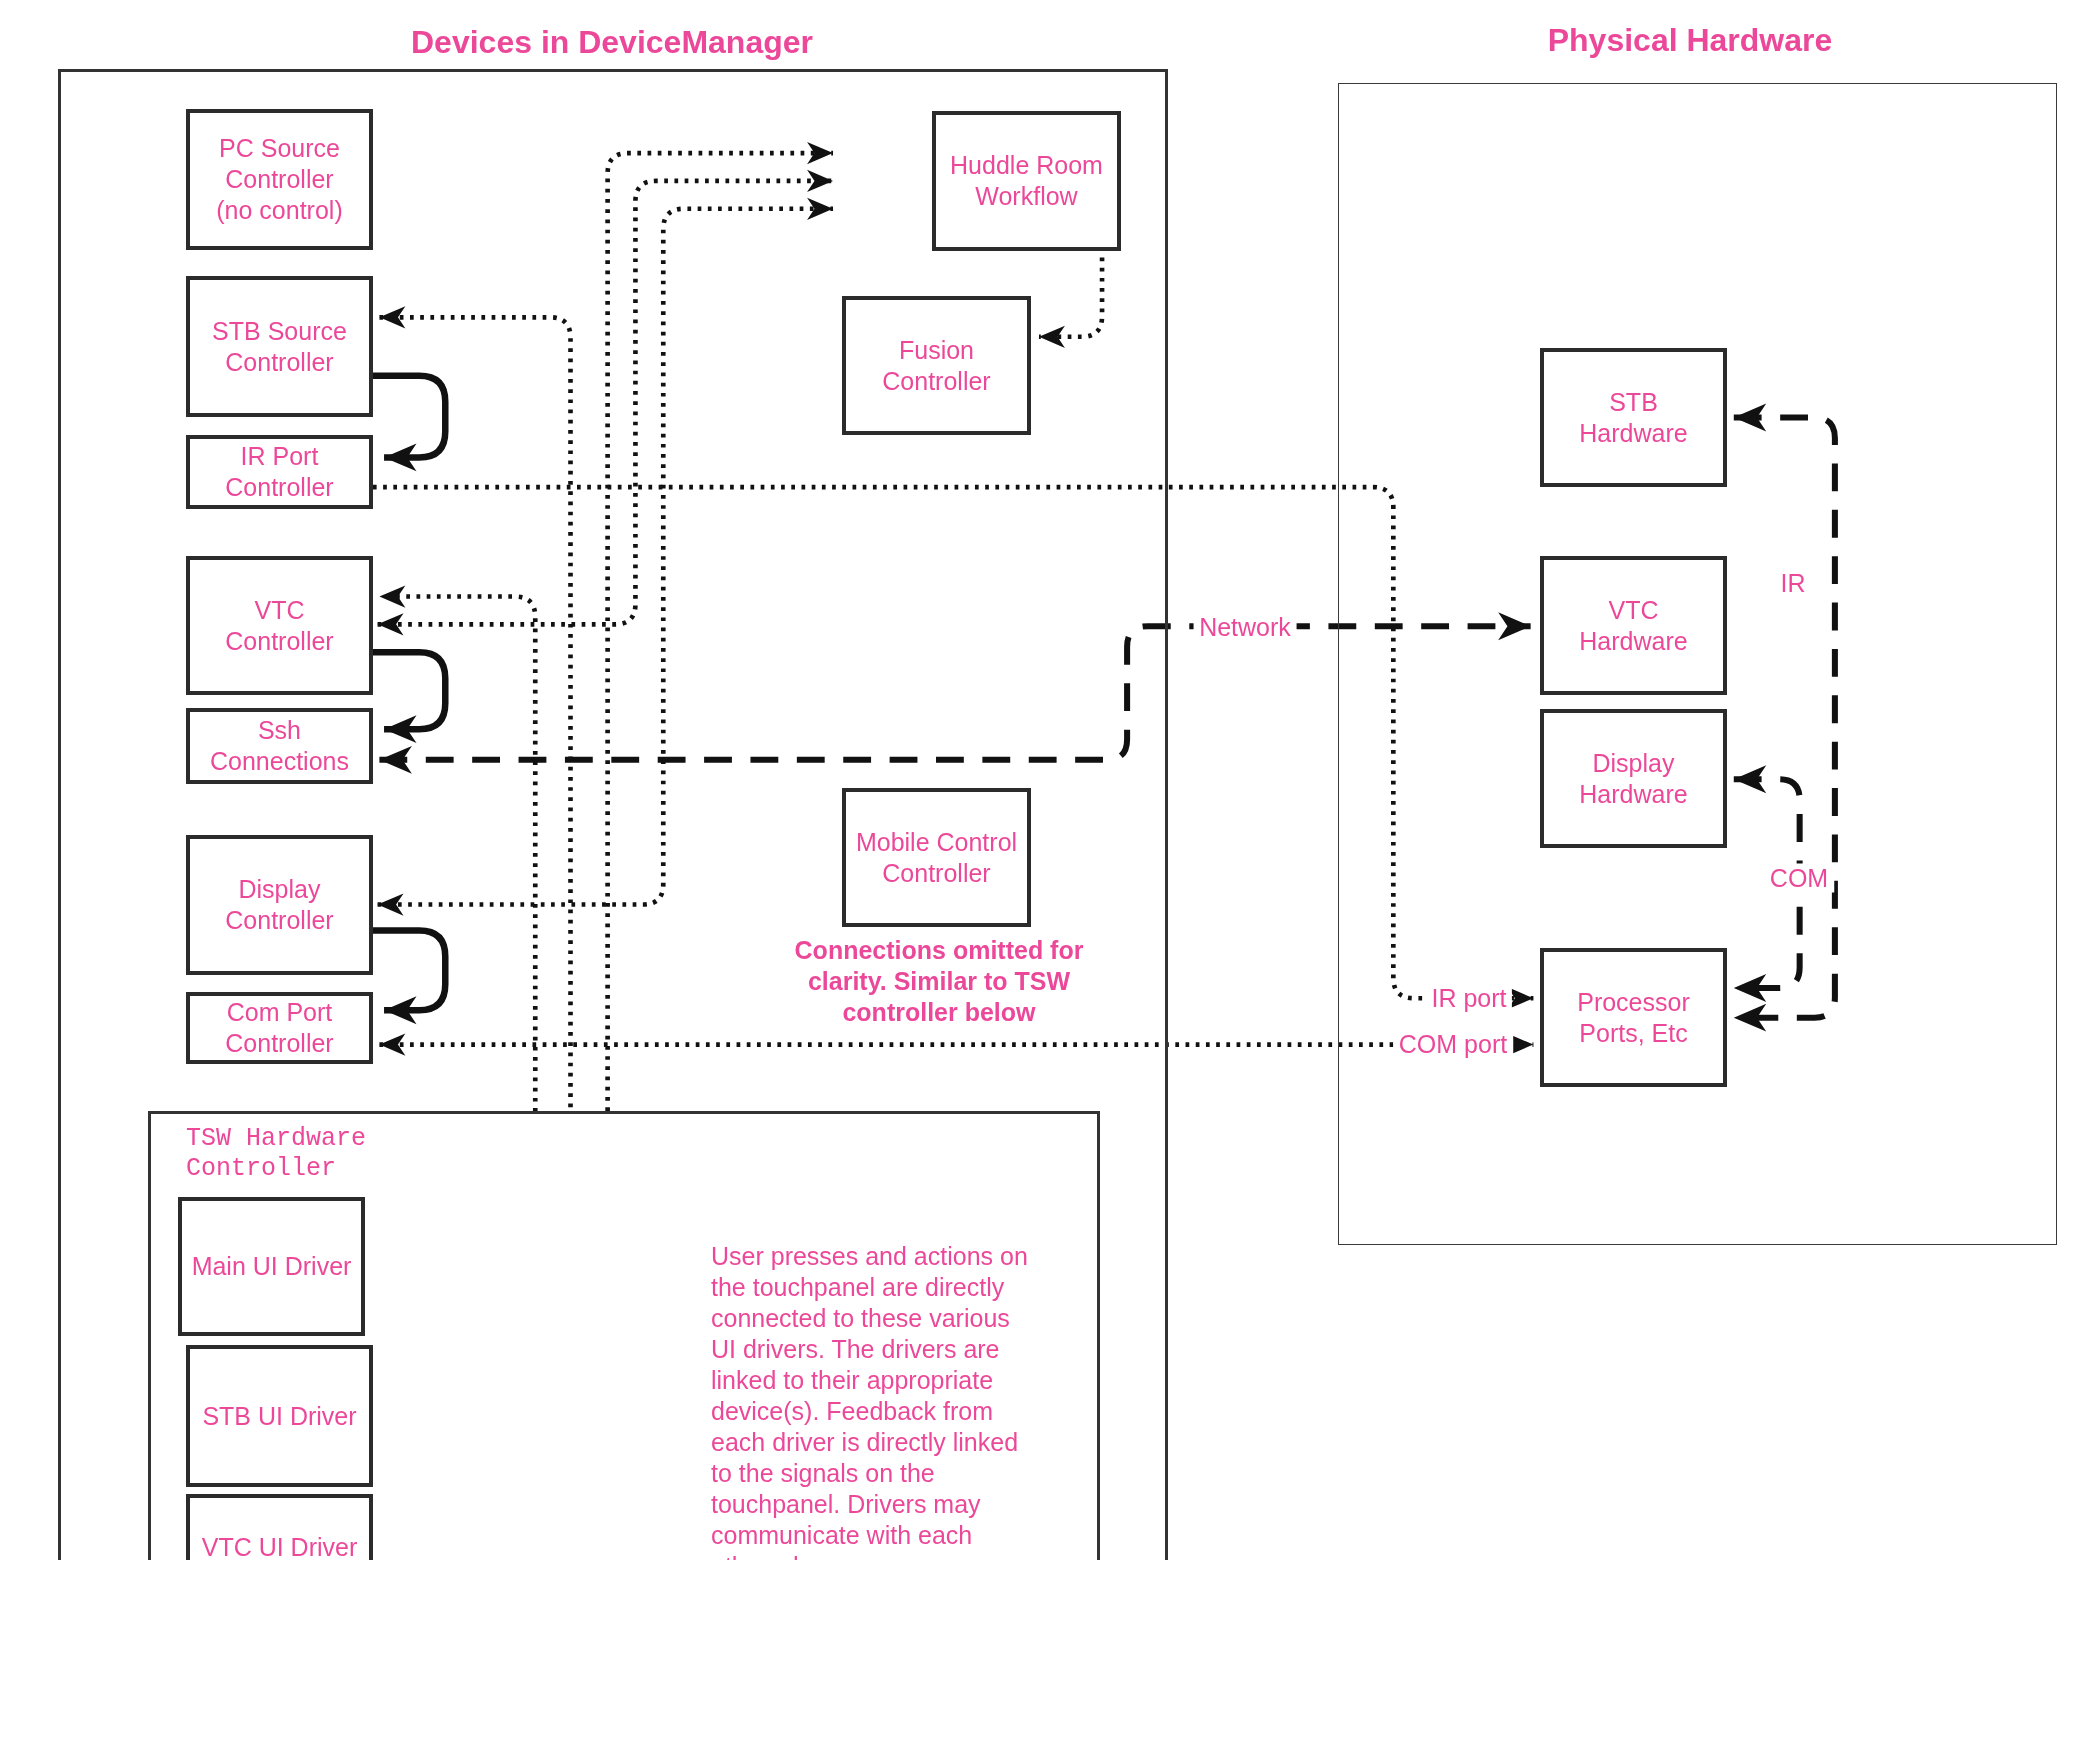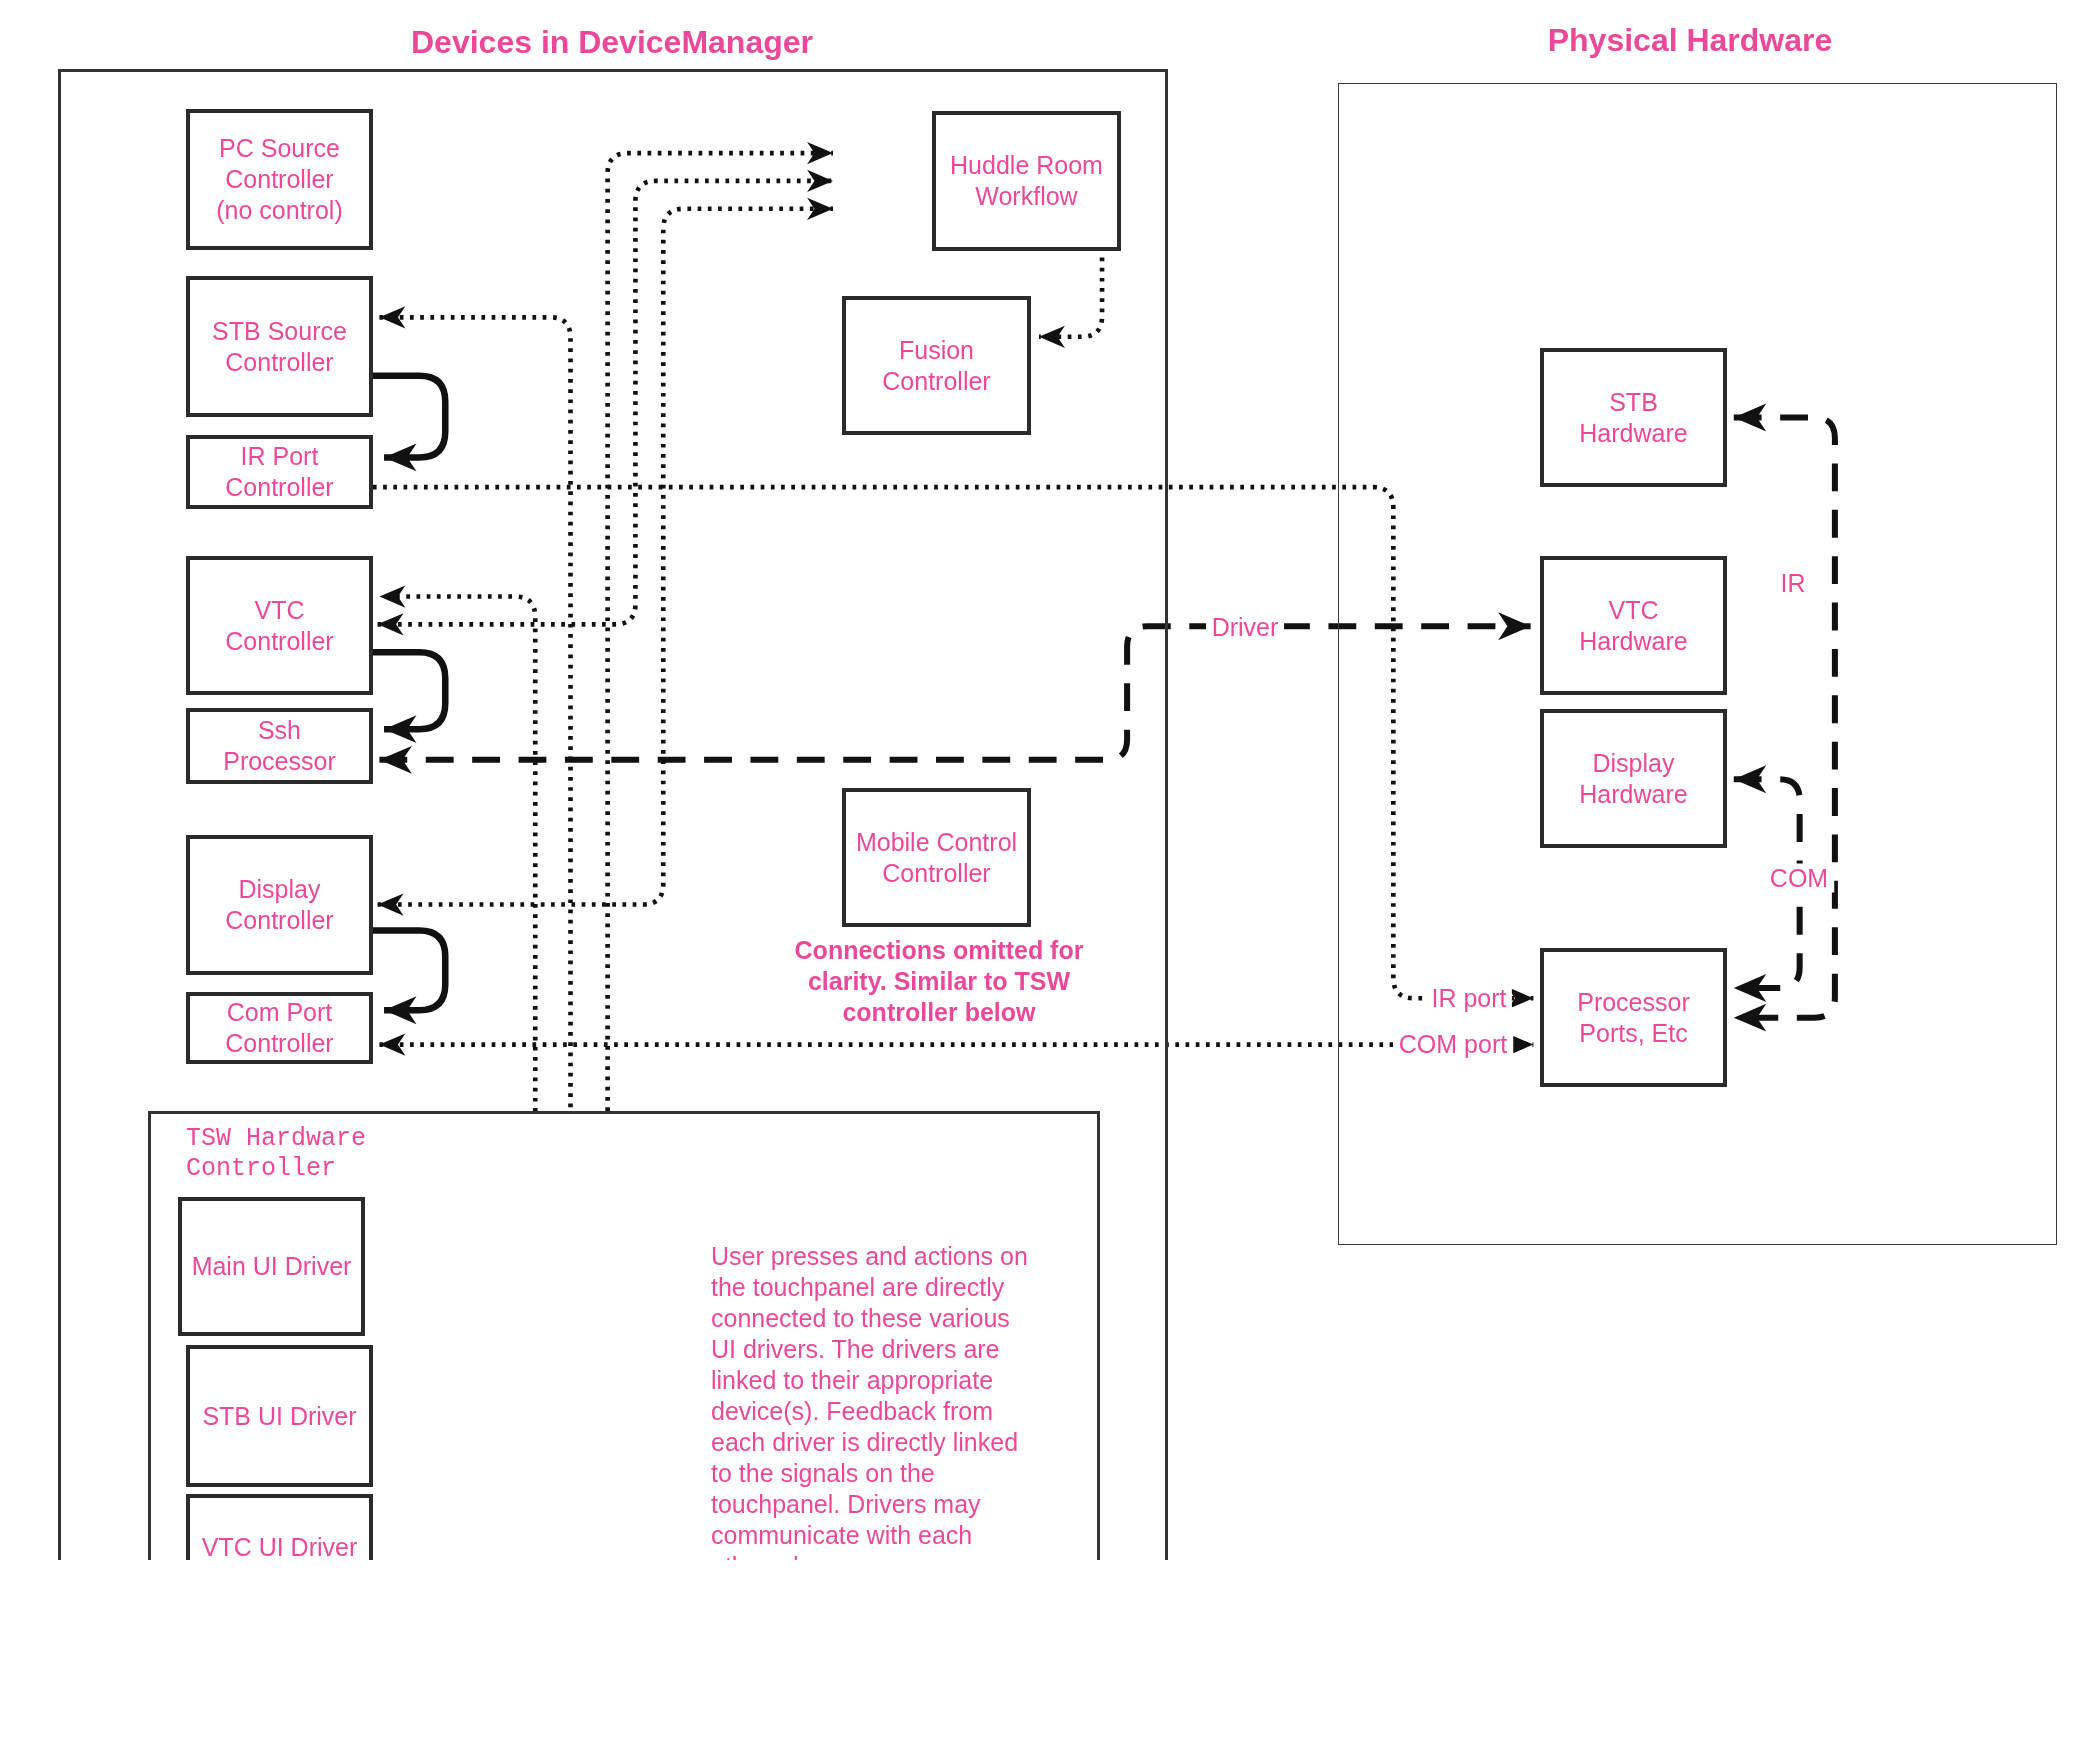--- a/index.html
+++ b/index.html
@@ -105,21 +105,21 @@
   <div class="box ml" style="left:186px;top:109px;width:187px;height:141px;">PC Source
 Controller
 (no control)</div>
   <div class="box ml" style="left:186px;top:276px;width:187px;height:141px;">STB Source
 Controller</div>
   <div class="box ml" style="left:186px;top:435px;width:187px;height:74px;">IR Port
 Controller</div>
   <div class="box ml" style="left:186px;top:556px;width:187px;height:139px;">VTC
 Controller</div>
   <div class="box ml" style="left:186px;top:708px;width:187px;height:76px;">Ssh
-Processor</div>
+Connections</div>
   <div class="box ml" style="left:186px;top:835px;width:187px;height:140px;">Display
 Controller</div>
   <div class="box ml" style="left:186px;top:992px;width:187px;height:72px;">Com Port
 Controller</div>
 
   <div class="box ml" style="left:884px;top:111px;width:189px;height:140px;margin-left:48px;">Huddle Room
 Workflow</div>
   <div class="box ml" style="left:842px;top:296px;width:189px;height:139px;">Fusion
 Controller</div>
   <div class="box ml" style="left:842px;top:788px;width:189px;height:139px;">Mobile Control
@@ -146,20 +146,20 @@
 
   <div class="box ml" style="left:1540px;top:348px;width:187px;height:139px;">STB
 Hardware</div>
   <div class="box ml" style="left:1540px;top:556px;width:187px;height:139px;">VTC
 Hardware</div>
   <div class="box ml" style="left:1540px;top:709px;width:187px;height:139px;">Display
 Hardware</div>
   <div class="box ml" style="left:1540px;top:948px;width:187px;height:139px;">Processor
 Ports, Etc</div>
 
-  <div class="wire-label" style="left:1245px;top:627px;">Driver</div>
+  <div class="wire-label" style="left:1245px;top:627px;">Network</div>
   <div class="wire-label" style="left:1793px;top:583px;">IR</div>
   <div class="wire-label" style="left:1799px;top:878px;">COM</div>
   <div class="wire-label" style="left:1469px;top:998px;">IR port</div>
   <div class="wire-label" style="left:1453px;top:1044px;">COM port</div>
 
 </div>
 
 
 </body></html>

